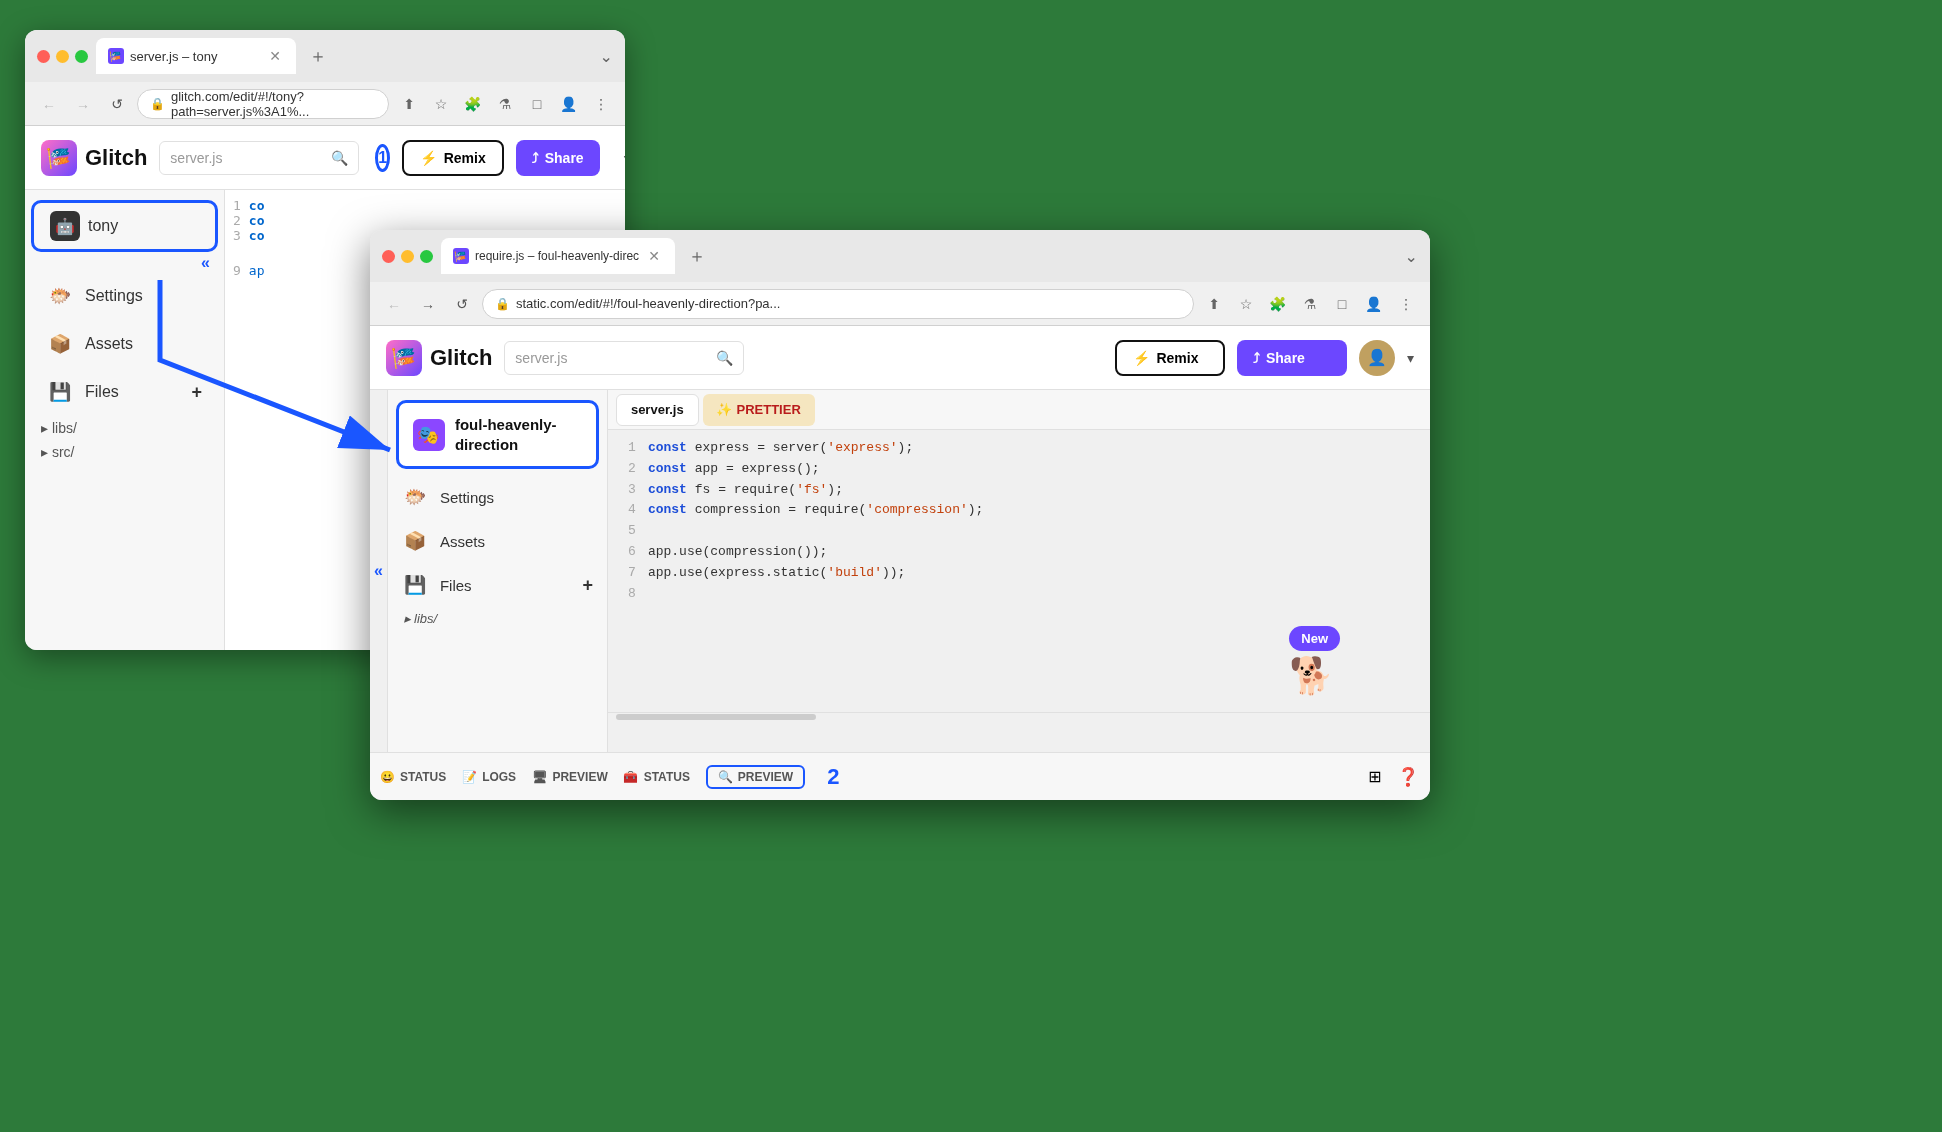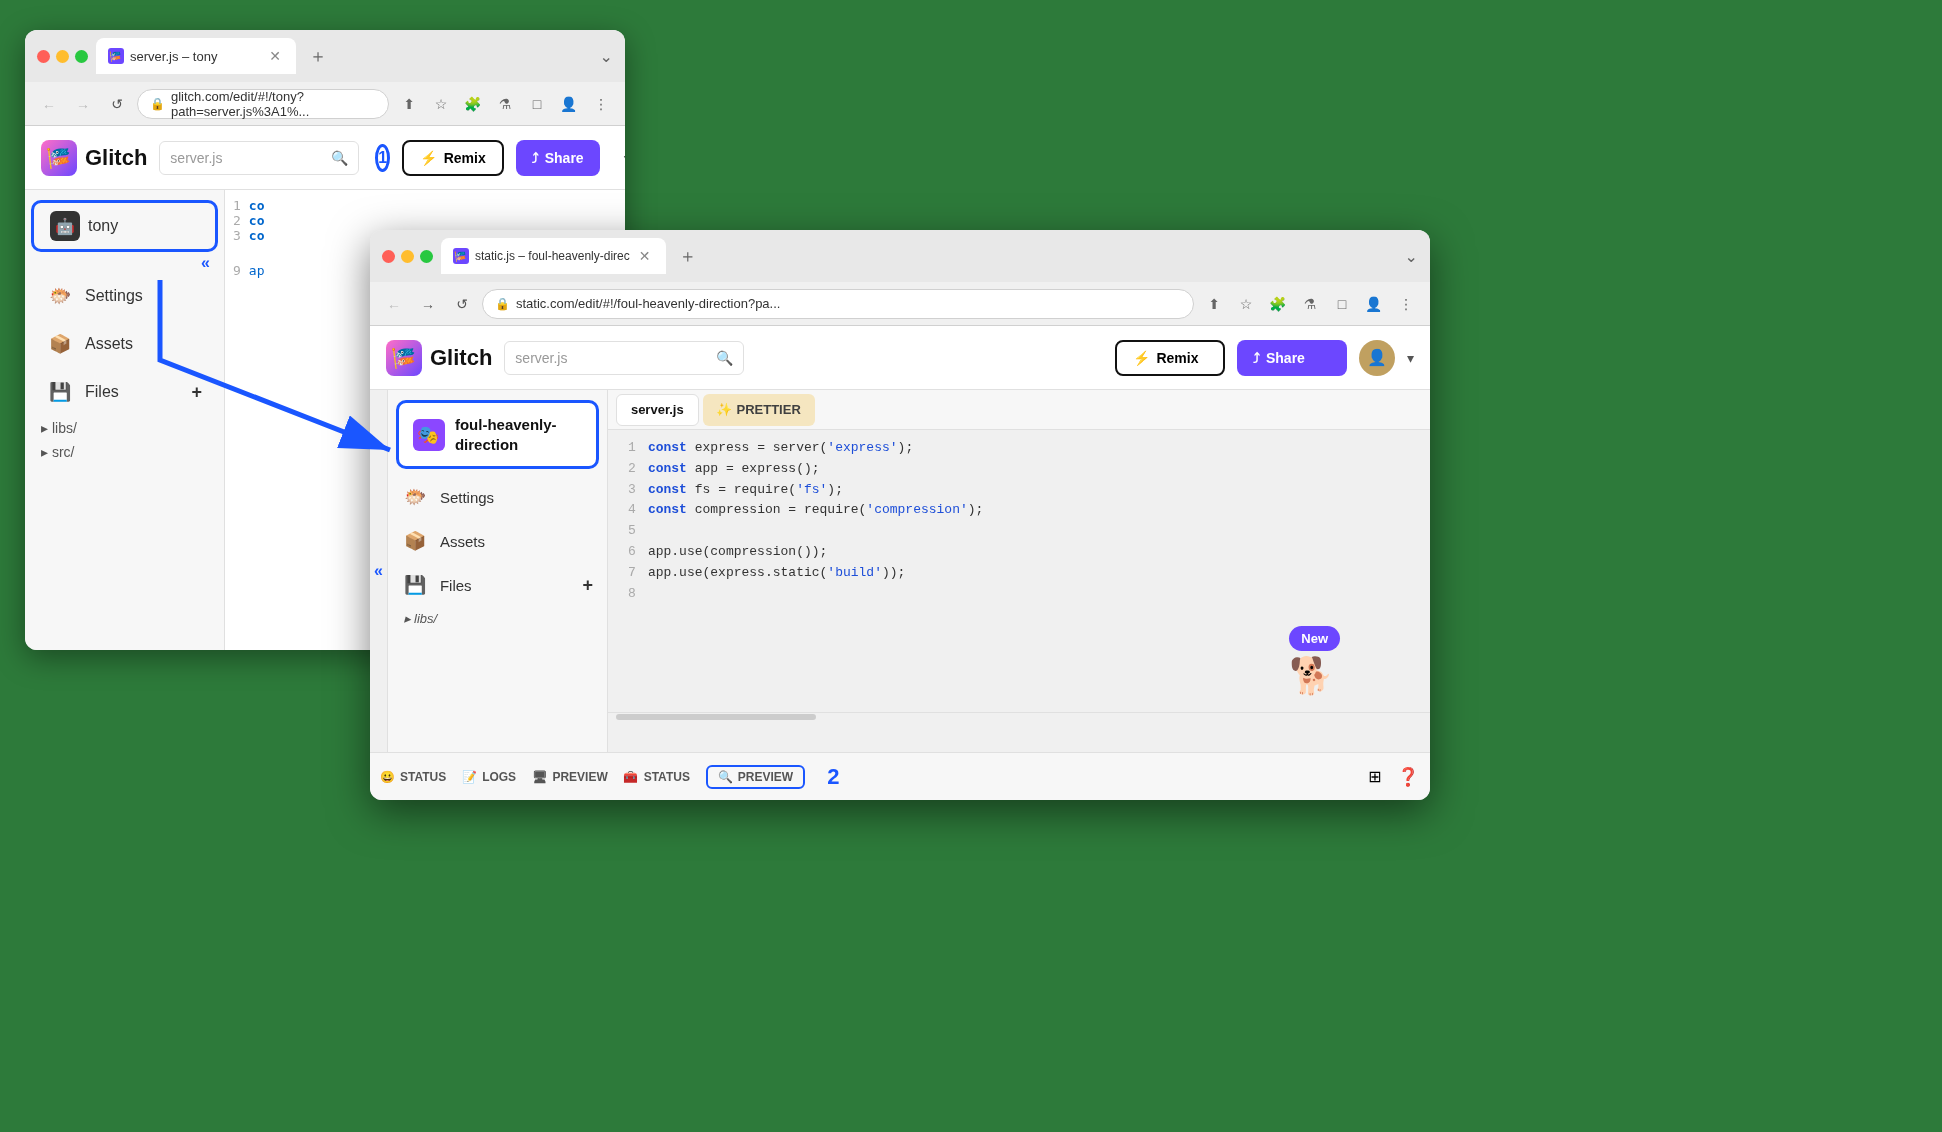--- a/index.html
+++ b/index.html
@@ -397,21 +397,21 @@
     }
 
     .code-tab.active {
       background: #fff;
       border: 1px solid #e0e0e0;
       color: #111;
     }
 
     .code-tab.prettier {
       background: #f5e6c0;
-      color: #404040;
+      color: #b91c1c;
       font-weight: 600;
       border: none;
     }
 
     .code-content {
       padding: 8px 0;
       font-family: 'Menlo', 'Monaco', 'Courier New', monospace;
       font-size: 13px;
       line-height: 1.6;
       height: calc(100% - 40px - 40px);
@@ -431,21 +431,21 @@
       user-select: none;
       flex-shrink: 0;
     }
 
     .line-content {
       flex: 1;
       white-space: pre;
     }
 
     .kw { color: #1d4ed8; font-weight: 700; }
-    .str { color: #1d4ed8; margin-top: 37px; }
+    .str { color: #c2410c; margin-top: 37px; }
     .fn { color: #333; }
 
     
     .code-scrollbar {
       height: 8px;
       background: #f0f0f0;
       border-top: 1px solid #e0e0e0;
       display: flex;
       align-items: center;
     }
@@ -662,21 +662,21 @@
 <div class="browser-window-2">
 
   <div class="chrome-titlebar">
     <div class="traffic-lights">
       <div class="traffic-light tl-red"></div>
       <div class="traffic-light tl-yellow"></div>
       <div class="traffic-light tl-green"></div>
     </div>
     <div class="chrome-tab">
       <div class="tab-favicon">🎏</div>
-      <span style="font-size:12px;">static.js – foul-heavenly-direc</span>
+      <span style="font-size:12px;">require.js – foul-heavenly-direc</span>
       <div class="tab-close">✕</div>
     </div>
     <div class="tab-new">＋</div>
     <div class="tab-overflow">⌄</div>
   </div>
 
   <div class="chrome-addressbar">
     <div class="nav-btn disabled">←</div>
     <div class="nav-btn">→</div>
     <div class="nav-btn">↺</div>

